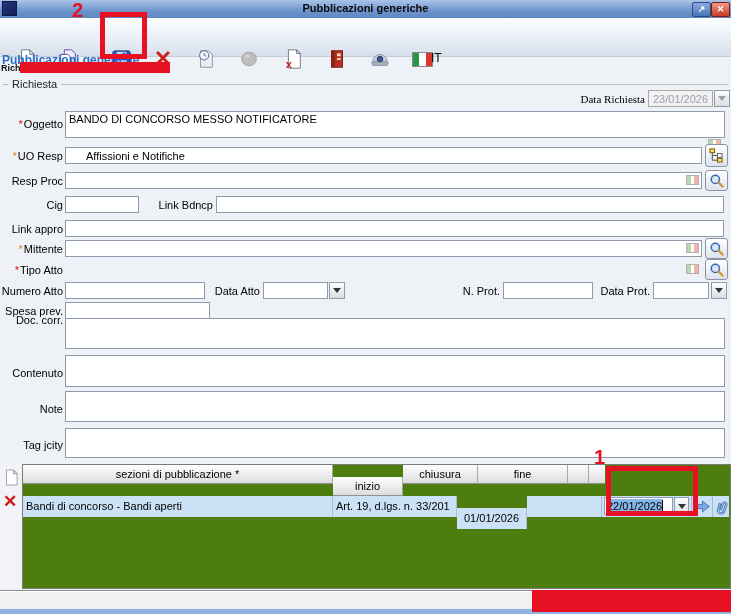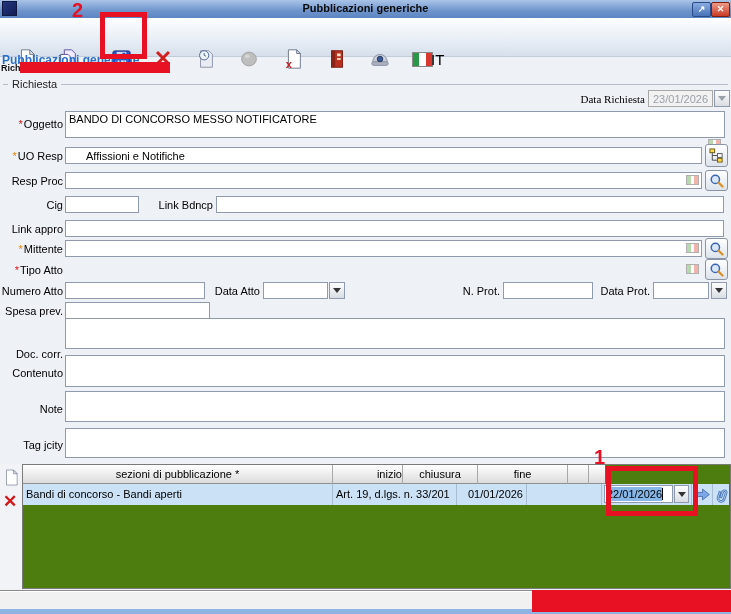--- a/index.html
+++ b/index.html
@@ -16,21 +16,21 @@
           color:#fff;font-size:9px;font-weight:bold;text-align:center;line-height:12px;cursor:default;}
   .winbtn.max{left:692px;background:linear-gradient(#89abdf,#4a74b8);}
   .winbtn.close{left:711px;background:linear-gradient(#ef9a86,#c63a28);border-color:#7c1d10;}
 
   
   .toolbar{position:absolute;left:0;top:18px;width:731px;height:38px;
            background:linear-gradient(#fdfeff,#e3eaf3 70%,#d6dfeb);border-bottom:1px solid #c2ccda;}
   .tbtn{position:absolute;top:27px;width:26px;height:28px;display:flex;align-items:center;justify-content:center;}
   .tbtn.disabled{opacity:.95;}
   .xglyph{font-size:22px;font-weight:bold;color:#cf1f1f;line-height:22px;}
-  .lang-label{position:absolute;left:431px;top:33px;font-size:15px;color:#000;}
+  .lang-label{position:absolute;left:431px;top:33px;font-size:12px;color:#000;}
 
   
   .page-title{position:absolute;left:2px;top:53px;font-size:12px;font-weight:bold;color:#2a70c8;}
   .status-text{position:absolute;right:2px;top:53px;font-size:11px;color:#e8112d;}
   .tab-label{position:absolute;left:1px;top:63px;font-size:9px;font-weight:bold;color:#111;}
   .group-line{position:absolute;left:3px;top:84px;width:725px;border-top:1px solid #b9bdc9;}
   .group-legend{position:absolute;left:8px;top:78px;background:#eef1f6;padding:0 4px;font-size:11px;color:#222;}
 
   
   .lbl{position:absolute;left:0;width:63px;text-align:right;font-size:11px;white-space:nowrap;}
@@ -54,21 +54,21 @@
 
   
   .grid-gutter{position:absolute;left:0;top:464px;width:22px;height:125px;background:#f1f3f6;}
   .grid{position:absolute;left:22px;top:464px;width:709px;height:125px;background:#4d7c0f;
         border:1px solid #7a7a7a;box-sizing:border-box;}
   .trow{display:flex;width:100%;box-sizing:border-box;}
   .th{height:19px;line-height:19px;text-align:center;font-size:11px;background:linear-gradient(#ffffff,#dcdcdc);
       border-right:1px solid #a8a8a8;border-bottom:1px solid #909090;box-sizing:border-box;overflow:hidden;white-space:nowrap;}
   .td{height:21px;line-height:20px;font-size:11px;background:#cbe2f6;border-right:1px solid #a8bdd2;
       box-sizing:border-box;overflow:hidden;white-space:nowrap;padding:0 3px;}
-  .c1{width:310px;} .c2{width:124px;} .c3{width:70px;text-align:right;} .c4{width:75px;} .c5{width:90px;padding:0;position:relative;}
+  .c1{width:310px;} .c2{width:124px;} .c3{width:70px;text-align:center;margin-top:12px;} .c4{width:75px;} .c5{width:90px;padding:0;position:relative;}
   .c6{width:21px;padding:0;display:flex;align-items:center;justify-content:center;}
   .c7{width:16px;padding:0;border-right:none;display:flex;align-items:center;justify-content:center;}
   .date-editor{position:absolute;left:2px;top:1px;width:69px;height:18px;background:#fff;border:1px solid #8f9bac;
                box-sizing:border-box;display:flex;align-items:center;padding-left:2px;}
   .date-sel{background:#86b7e8;color:#000;font-size:11px;line-height:14px;}
   .caret{display:inline-block;width:1px;height:12px;background:#000;margin-left:0;}
   .gutter-icon{position:absolute;display:flex;align-items:center;justify-content:center;}
 
   
   .statusbar{position:absolute;left:0;top:590px;width:731px;height:19px;background:#f1f1f1;
@@ -256,21 +256,21 @@
   <input class="inp" style="left: 503px; top: 282px; width: 90px;">
   <div class="lbl2" style="left:598px;top:285px;width:52px;">Data Prot.</div>
   <input class="inp" style="left: 653px; top: 282px; width: 56px;">
   <div class="dd-btn" style="left:711px;top:282px;">
       <span class="dd-arrow"></span>
     </div>
 
   <div class="lbl" style="top:305px;">Spesa prev.</div>
   <input class="inp" style="left: 65px; top: 302px; width: 145px;">
 
-  <div class="lbl" style="top:348px;">Doc. corr.</div>
+  <div class="lbl" style="top:314px;">Doc. corr.</div>
   <textarea class="txa" style="left: 65px; top: 318px; width: 660px; height: 31px;"></textarea>
 
   <div class="lbl" style="top:367px;">Contenuto</div>
   <textarea class="txa" style="left: 65px; top: 355px; width: 660px; height: 32px;"></textarea>
 
   <div class="lbl" style="top:403px;">Note</div>
   <textarea class="txa" style="left: 65px; top: 391px; width: 660px; height: 31px;"></textarea>
 
   <div class="lbl" style="top:439px;">Tag jcity</div>
   <textarea class="txa" style="left: 65px; top: 428px; width: 660px; height: 30px;"></textarea>

